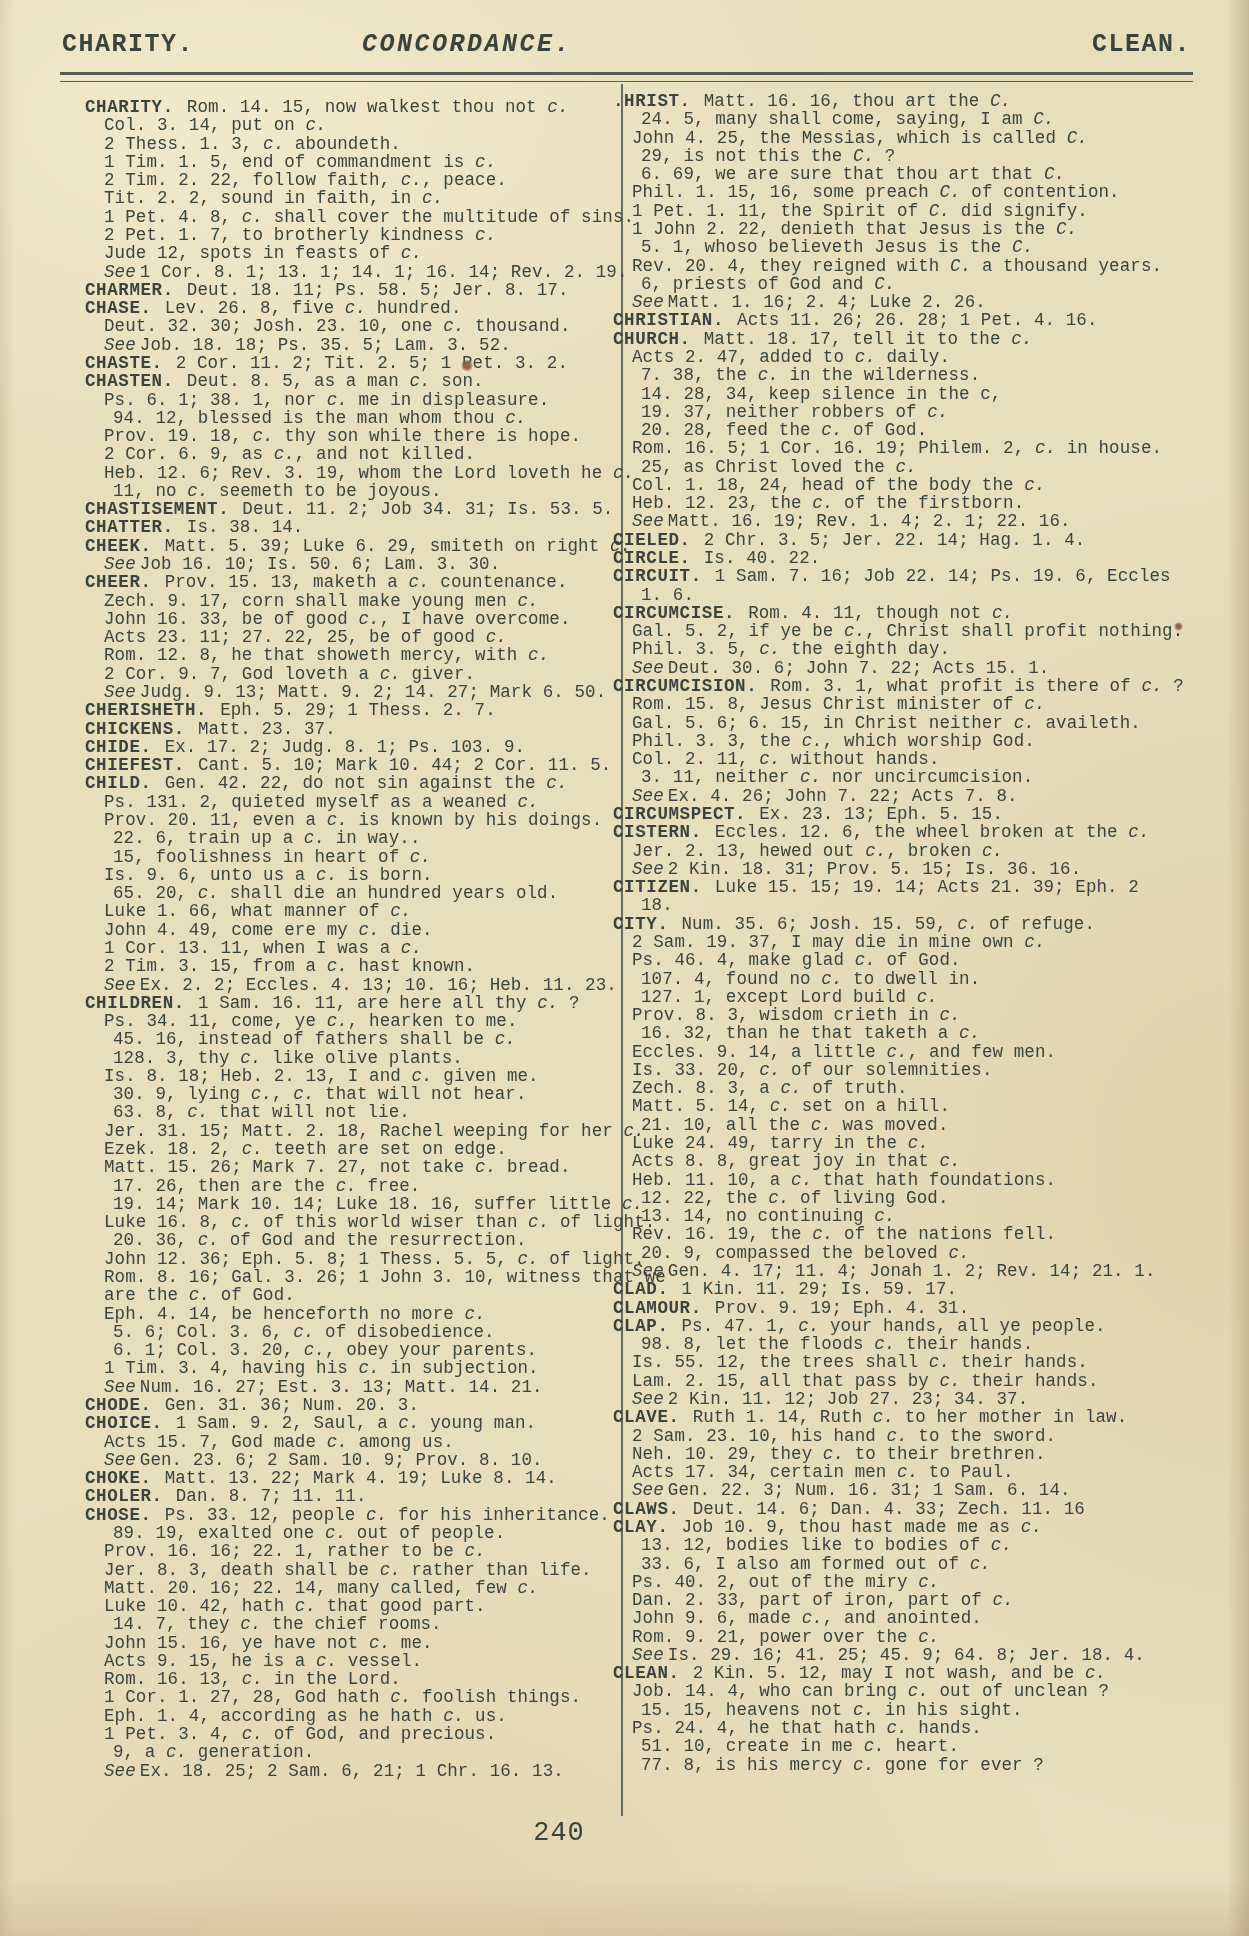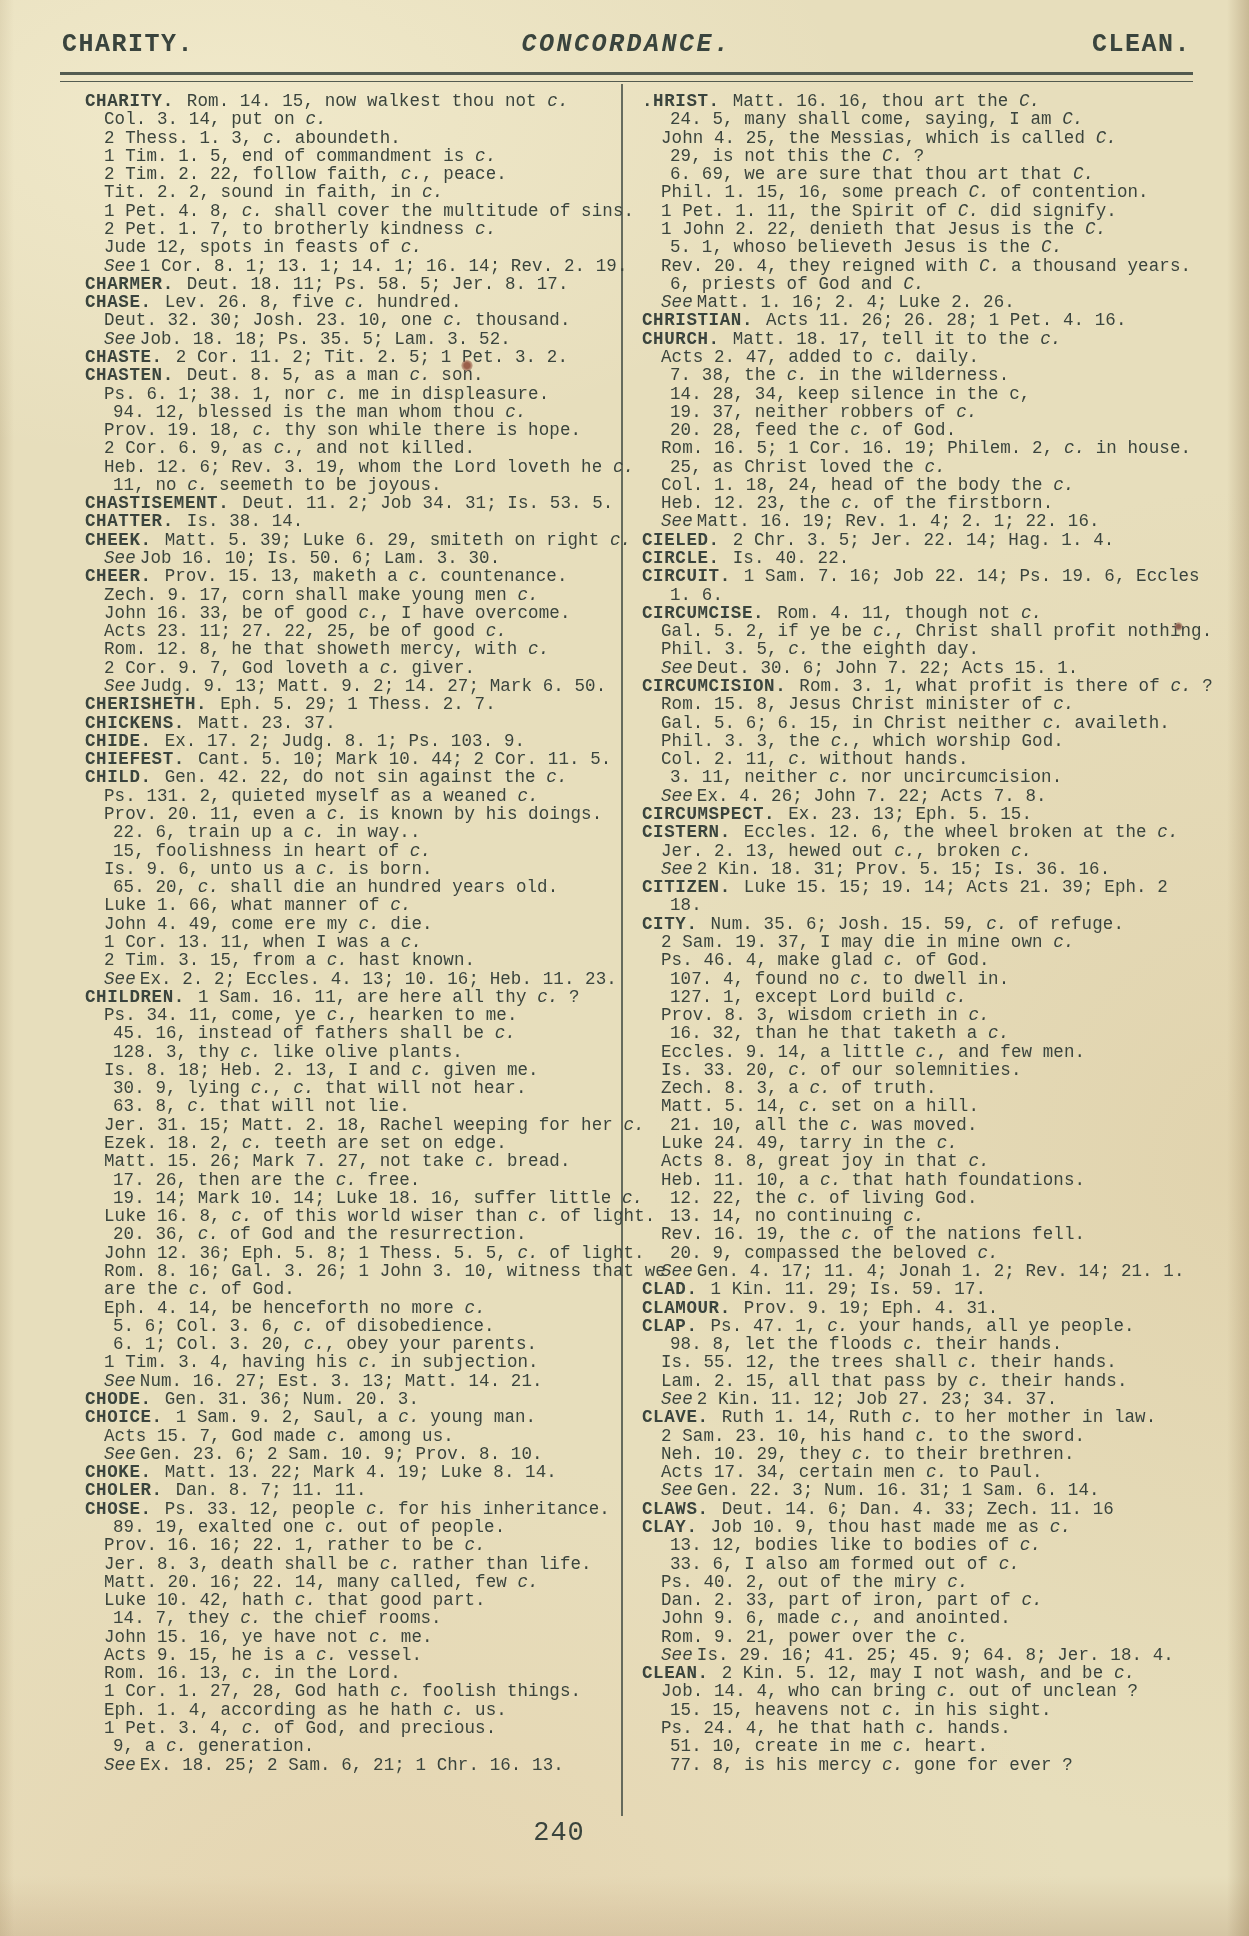--- a/index.html
+++ b/index.html
@@ -22,36 +22,36 @@
     font-family:Liberation Mono, monospace;
   }
   .header{
     position:absolute;left:62px;right:58px;top:30px;height:34px;
     display:flex;align-items:baseline;
   }
   .h-left,.h-right{
     font-weight:bold;font-size:25px;letter-spacing:1.5px;width:300px;
   }
   .h-center{
-    flex:1;text-align:center;font-weight:bold;font-style:italic;
+    flex:1;font-weight:bold;font-style:italic;
     font-size:25px;letter-spacing:2.5px;
   }
   .h-right{text-align:right;}
   .rule-double{
     position:absolute;left:60px;right:56px;top:72px;height:6px;
     border-top:3.5px solid var(--ink,#3a443d);
     border-bottom:1.5px solid var(--ink,#3a443d);
     opacity:.85;
   }
   .col{
     position:absolute;top:92px;font-size:17.5px;line-height:18.28px;
     letter-spacing:.1px;
   }
-  .col-left{left:85px;width:532px;}
-  .col-right{left:642px;width:553px;}
+  .col-left{left:85px;width:532px;margin-top:6px;}
+  .col-right{left:613px;width:553px;}
   .divider{
     position:absolute;left:621px;top:84px;width:2px;height:1732px;
     background:var(--ink,#3a443d);opacity:.75;
   }
   .ln{white-space:nowrap;}
   .ln.k-r,.ln.k-s{padding-left:19px;}
   .ln.k-n{padding-left:28px;}
   .hw{font-weight:bold;letter-spacing:.6px;margin-right:13px;}
   .see{font-style:italic;margin-right:4px;}
   .cc{font-style:italic;}

